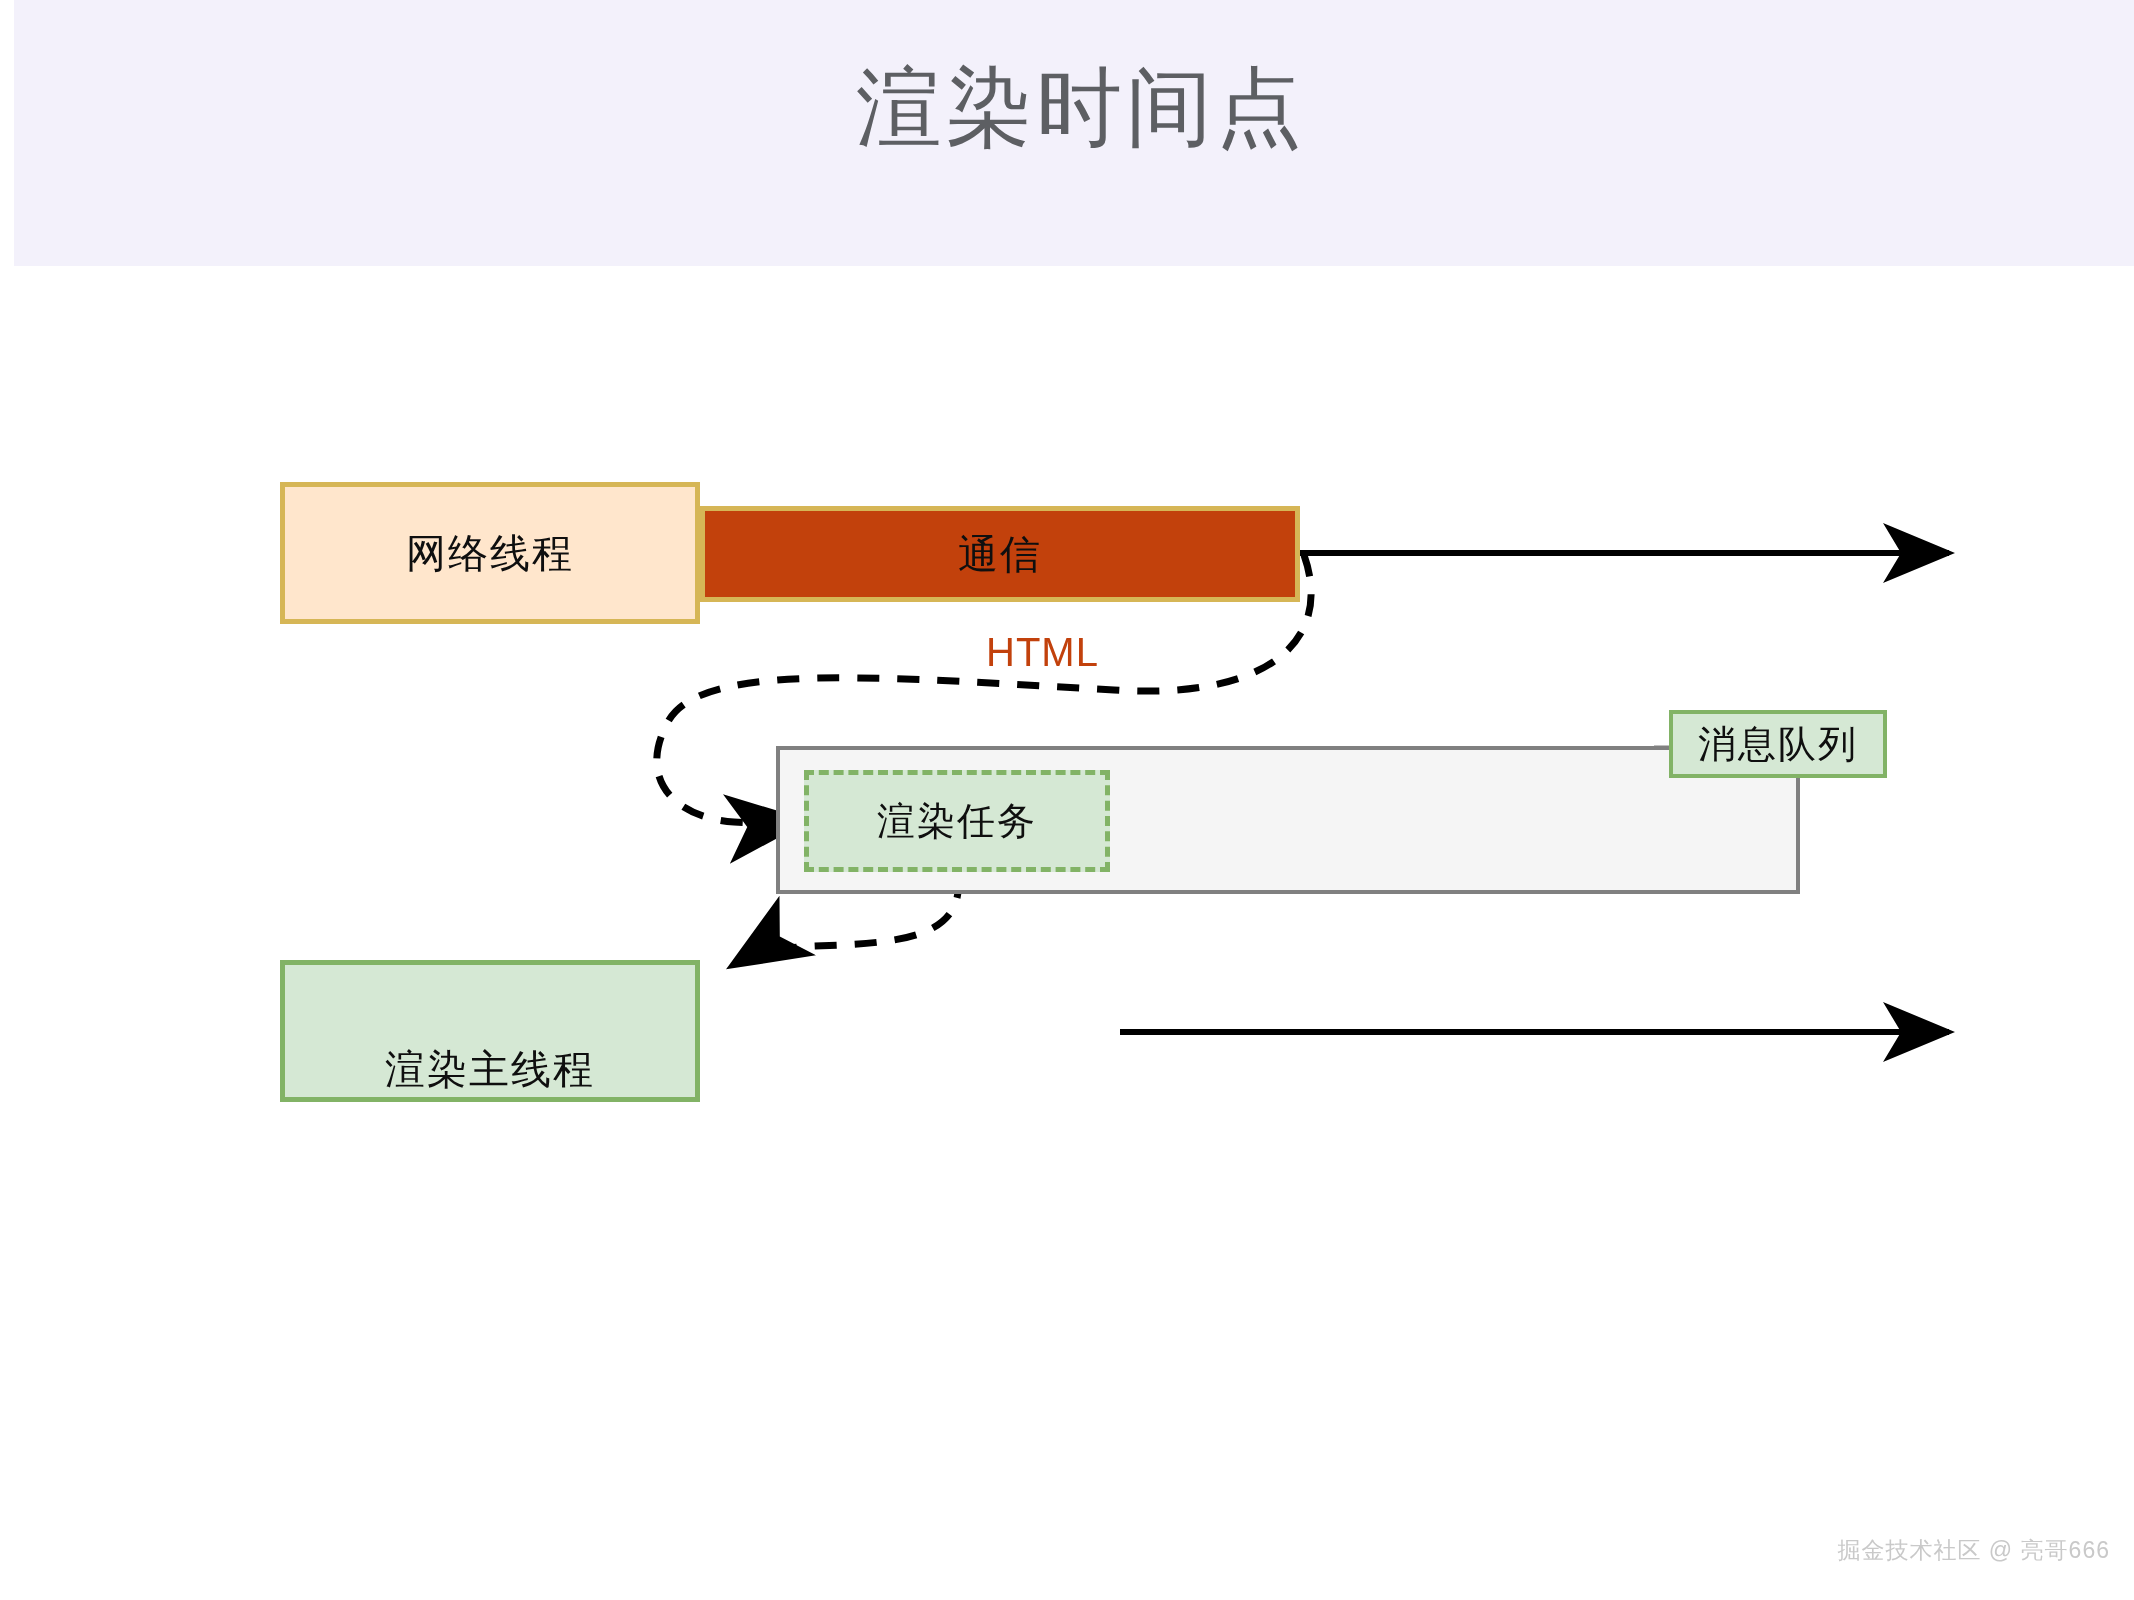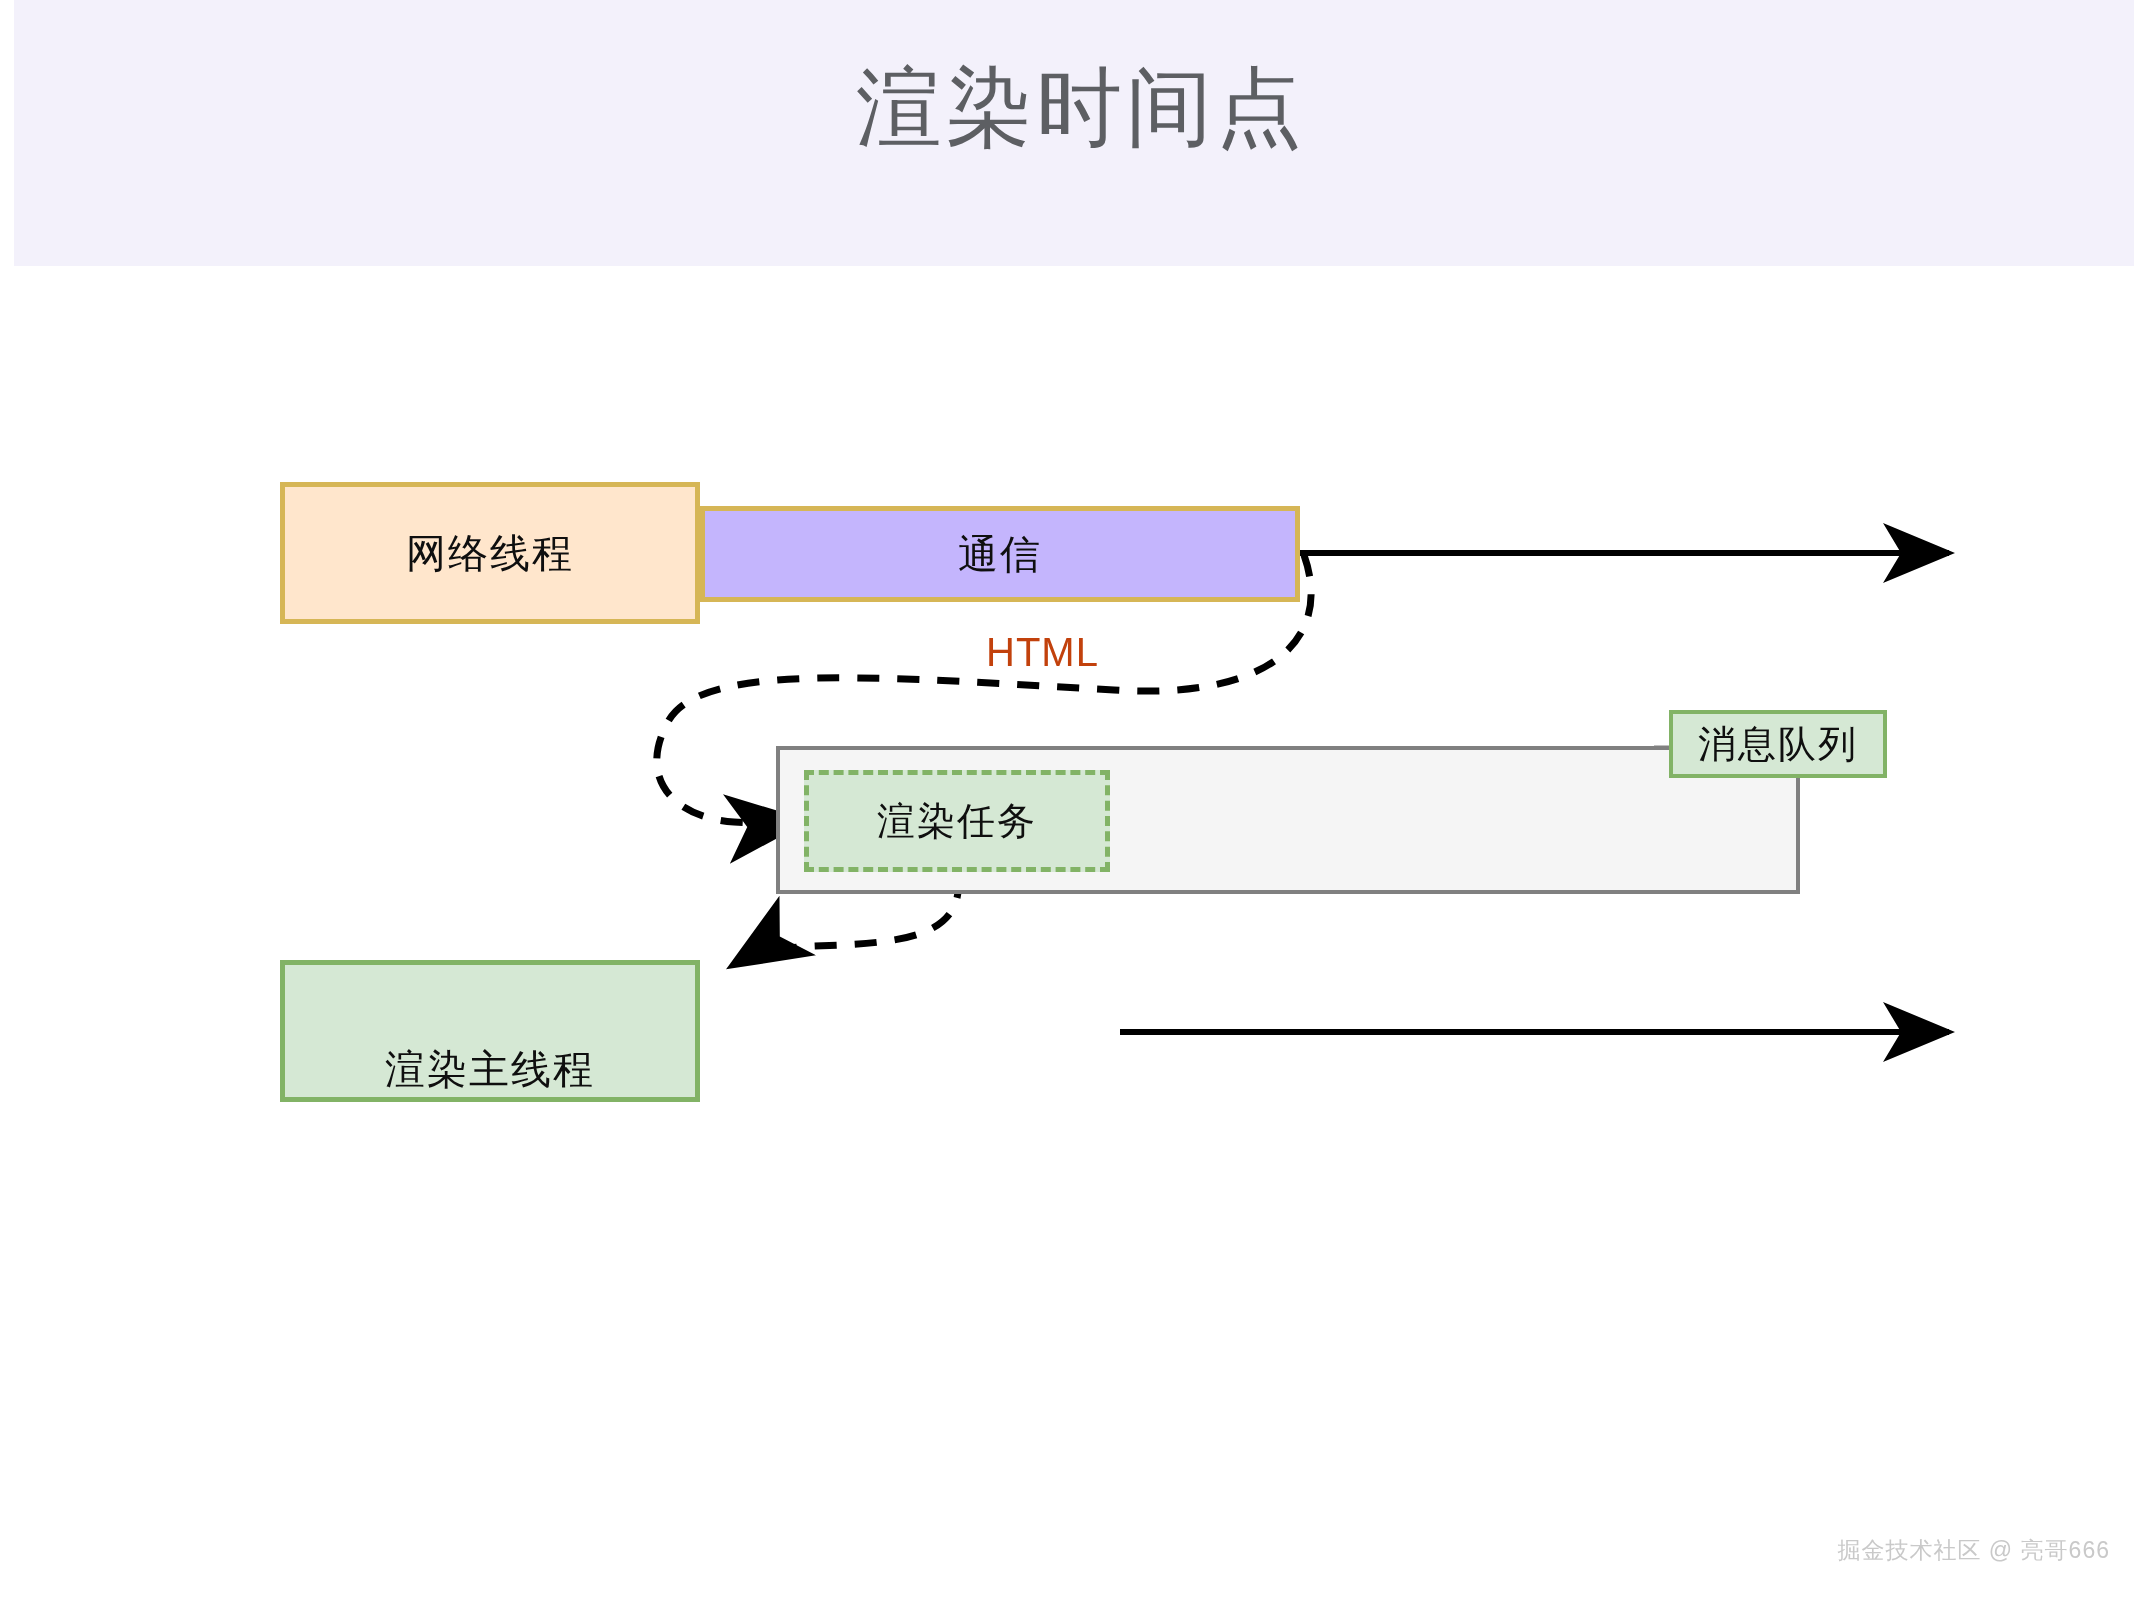--- a/index.html
+++ b/index.html
@@ -70,21 +70,21 @@
     font-size: 40px;
     letter-spacing: 2px;
     white-space: nowrap;
   }
 
   .node-orange-solid {
     background: #ffe6cc;
     border: 5px solid #d6b656;
   }
   .node-orange-solid-2 {
-    background: #c4b5fd;
+    background: #c2410c;
     border: 5px solid #d6b656;
   }
   .node-green-solid {
     background: #d5e8d4;
     border: 5px solid #82b366;
   }
   .node-green-dashed {
     background: #d5e8d4;
     border: 5px dashed #82b366;
   }

